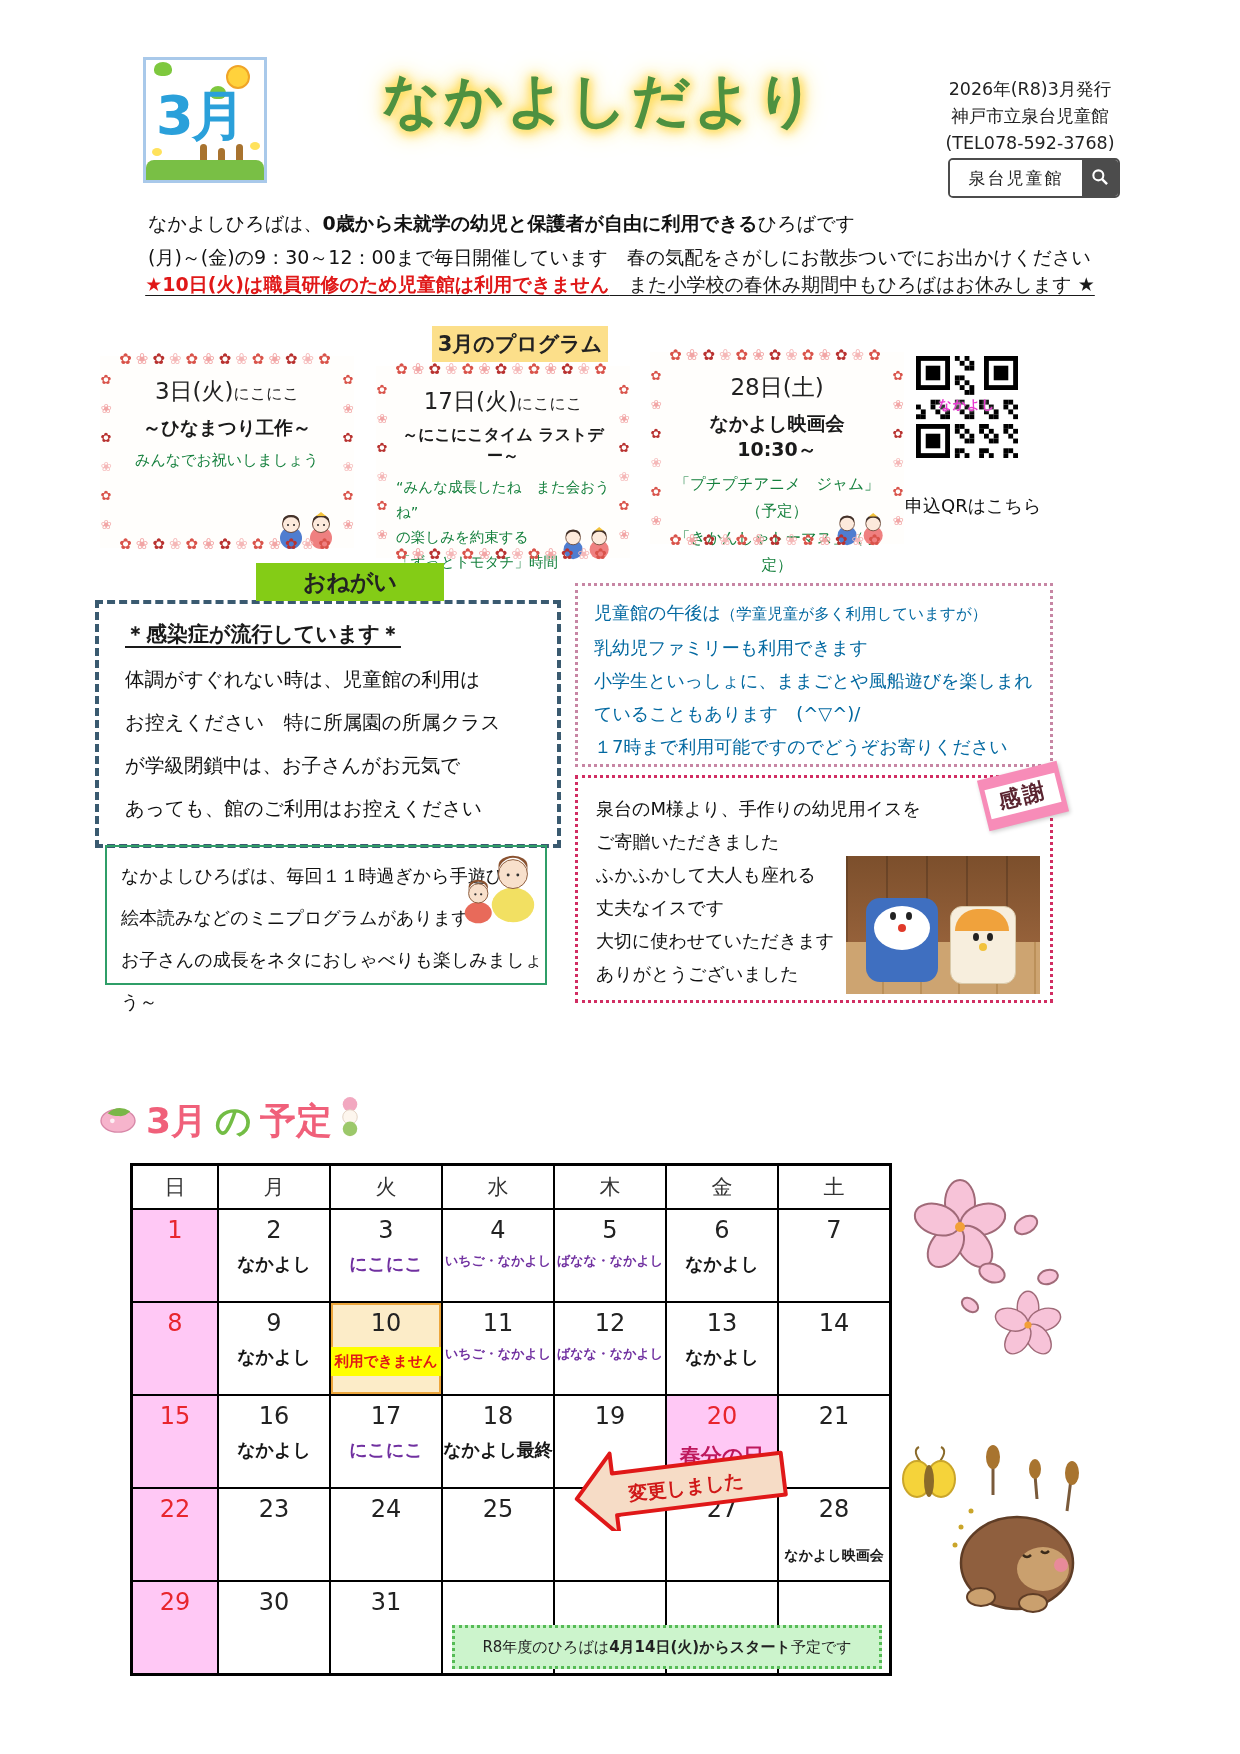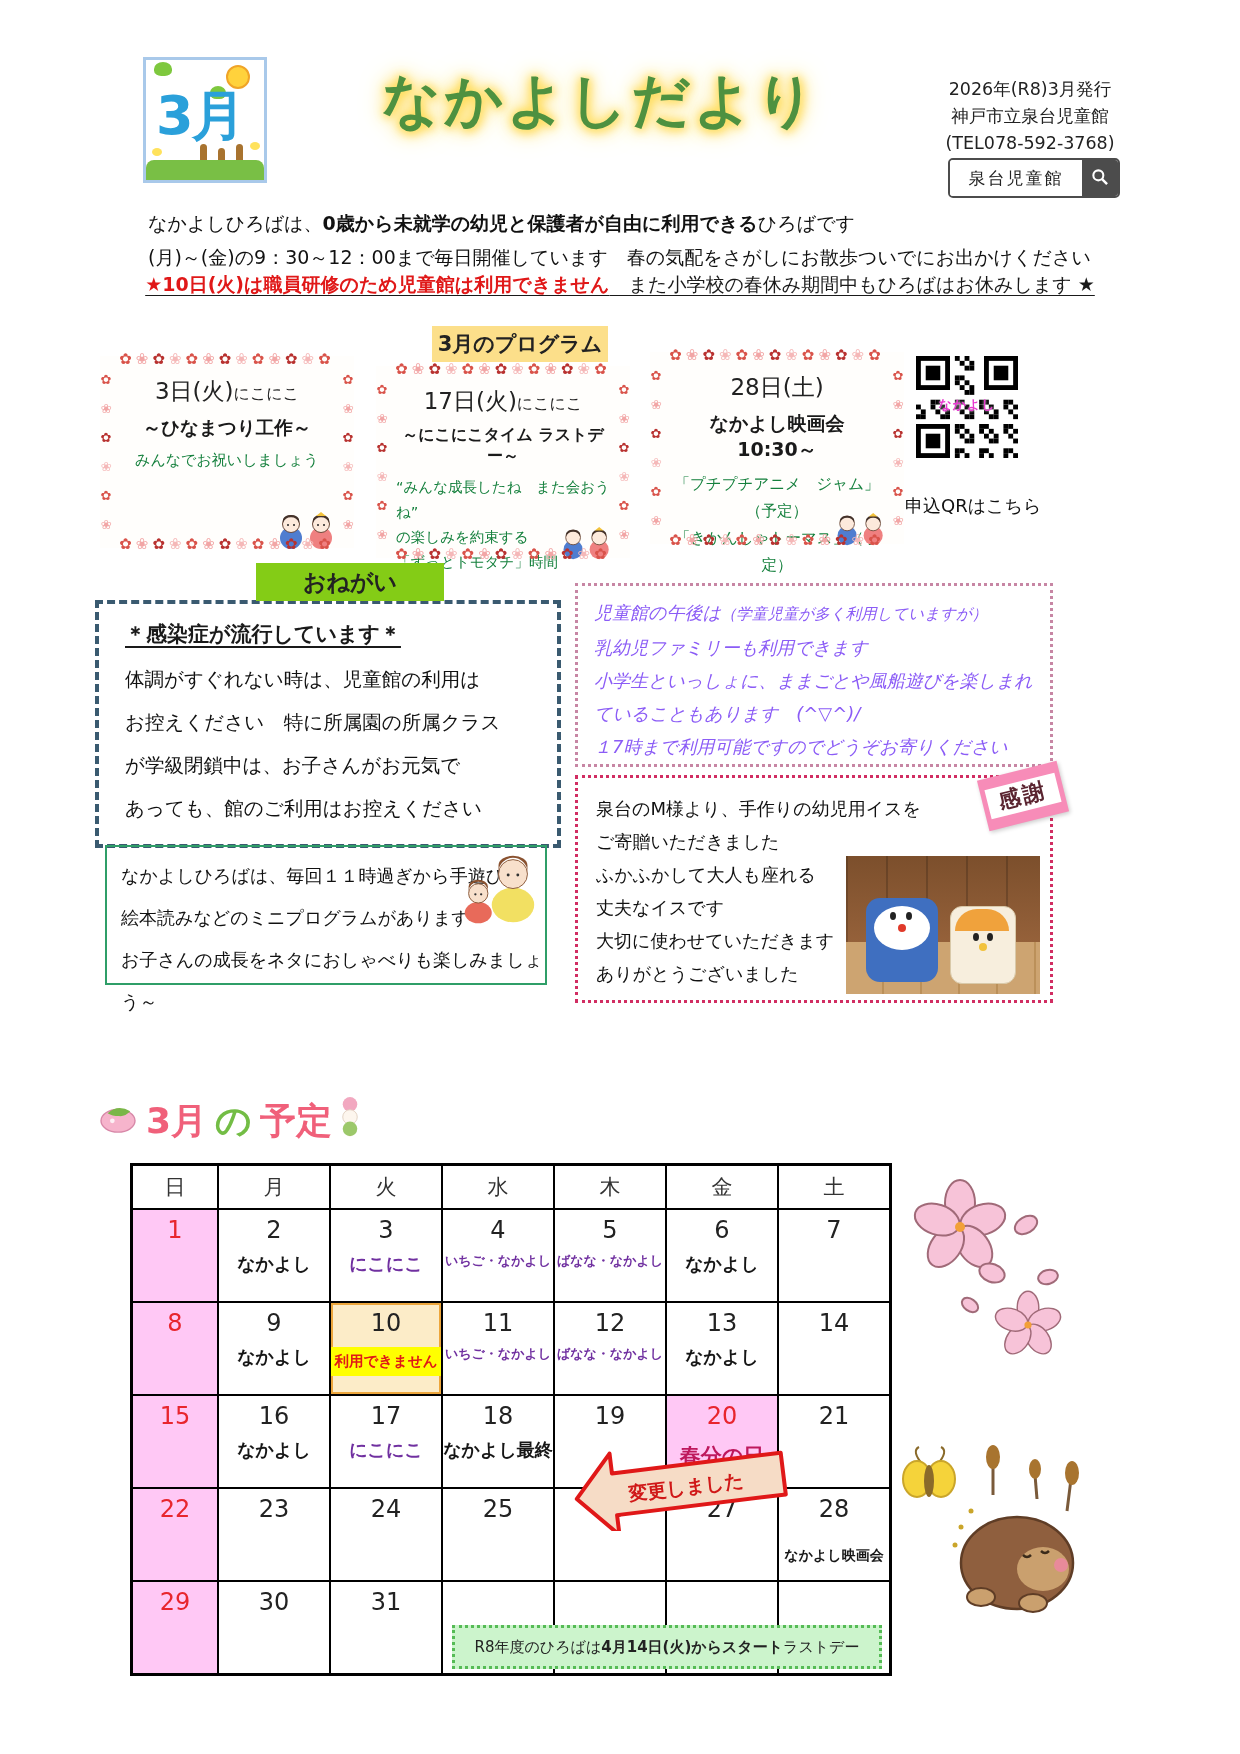--- a/index.html
+++ b/index.html
@@ -57,21 +57,21 @@
 
   
   .onegai-box{left:95px;top:600px;width:458px;height:240px;border:4px dashed #3a5a70;background:#fff;}
   .onegai-header{left:256px;top:563px;width:188px;height:38px;background:#84cc16;display:flex;align-items:center;justify-content:center;
     font-size:23px;font-weight:bold;color:#222;z-index:3;}
   .onegai-title{margin:16px 0 0 26px;font-size:21px;font-weight:bold;text-decoration:underline;text-underline-offset:5px;}
   .onegai-lines{margin:10px 0 0 26px;font-size:19.5px;line-height:43px;color:#111;}
 
   
   .afternoon-box{left:575px;top:583px;width:478px;height:184px;border:3px dotted #c786a4;padding:10px 16px;box-sizing:border-box;
-    font-size:18px;line-height:33px;color:#8b5cf6;font-style:italic;}
+    font-size:18px;line-height:33px;color:#0369a1;}
   .afternoon-box .small{font-size:15.5px;}
   .thanks-box{left:575px;top:775px;width:478px;height:228px;border:3px dotted #d12d62;box-sizing:border-box;}
   .thanks-lines{margin:14px 0 0 18px;font-size:18px;line-height:33px;color:#111;}
   .thanks-banner{position:absolute;right:-14px;top:-8px;width:82px;height:52px;background:#f78cb8;transform:rotate(-14deg);
     display:flex;align-items:center;justify-content:center;box-shadow:1px 2px 4px rgba(0,0,0,.2);}
   .thanks-banner-inner{background:#fff;width:72px;height:30px;display:flex;align-items:center;justify-content:center;
     font-size:22px;font-weight:800;color:#5a2430;letter-spacing:3px;}
   .photo{position:absolute;right:10px;bottom:6px;width:194px;height:138px;overflow:hidden;}
   .photo-wall{position:absolute;left:0;right:0;top:0;height:62%;background:linear-gradient(#7c4f2c,#95613a);}
   .photo-wall:after{content:"";position:absolute;inset:0;background:repeating-linear-gradient(90deg,rgba(0,0,0,.18) 0 2px,transparent 2px 40px);}
@@ -599,21 +599,21 @@
       </div>
       <div class="cal-cell">
         <div class="num"></div>
       </div>
     </div>
 
   <div class="abs calendar" style="border:none;background:none;pointer-events:none;">
     <div class="cal-note">
       <span>R8年度のひろばは</span>
         <span class="b">4月14日(火)からスタート</span>
-        <span>ラストデー</span>
+        <span>予定です</span>
     </div>
     <span class="cal-arrow">
       <svg viewBox="0 0 220 90" width="220" height="90">
         <g transform="rotate(-7 110 45)">
           <polygon points="212,24 42,24 42,4 4,45 42,86 42,66 212,66" fill="#f6dcc6" stroke="#e01818" stroke-width="4" stroke-linejoin="round"></polygon>
           <text x="56" y="53" font-size="19" font-weight="bold" fill="#d01818">変更しました</text>
         </g>
       </svg>
     </span>
   </div>

